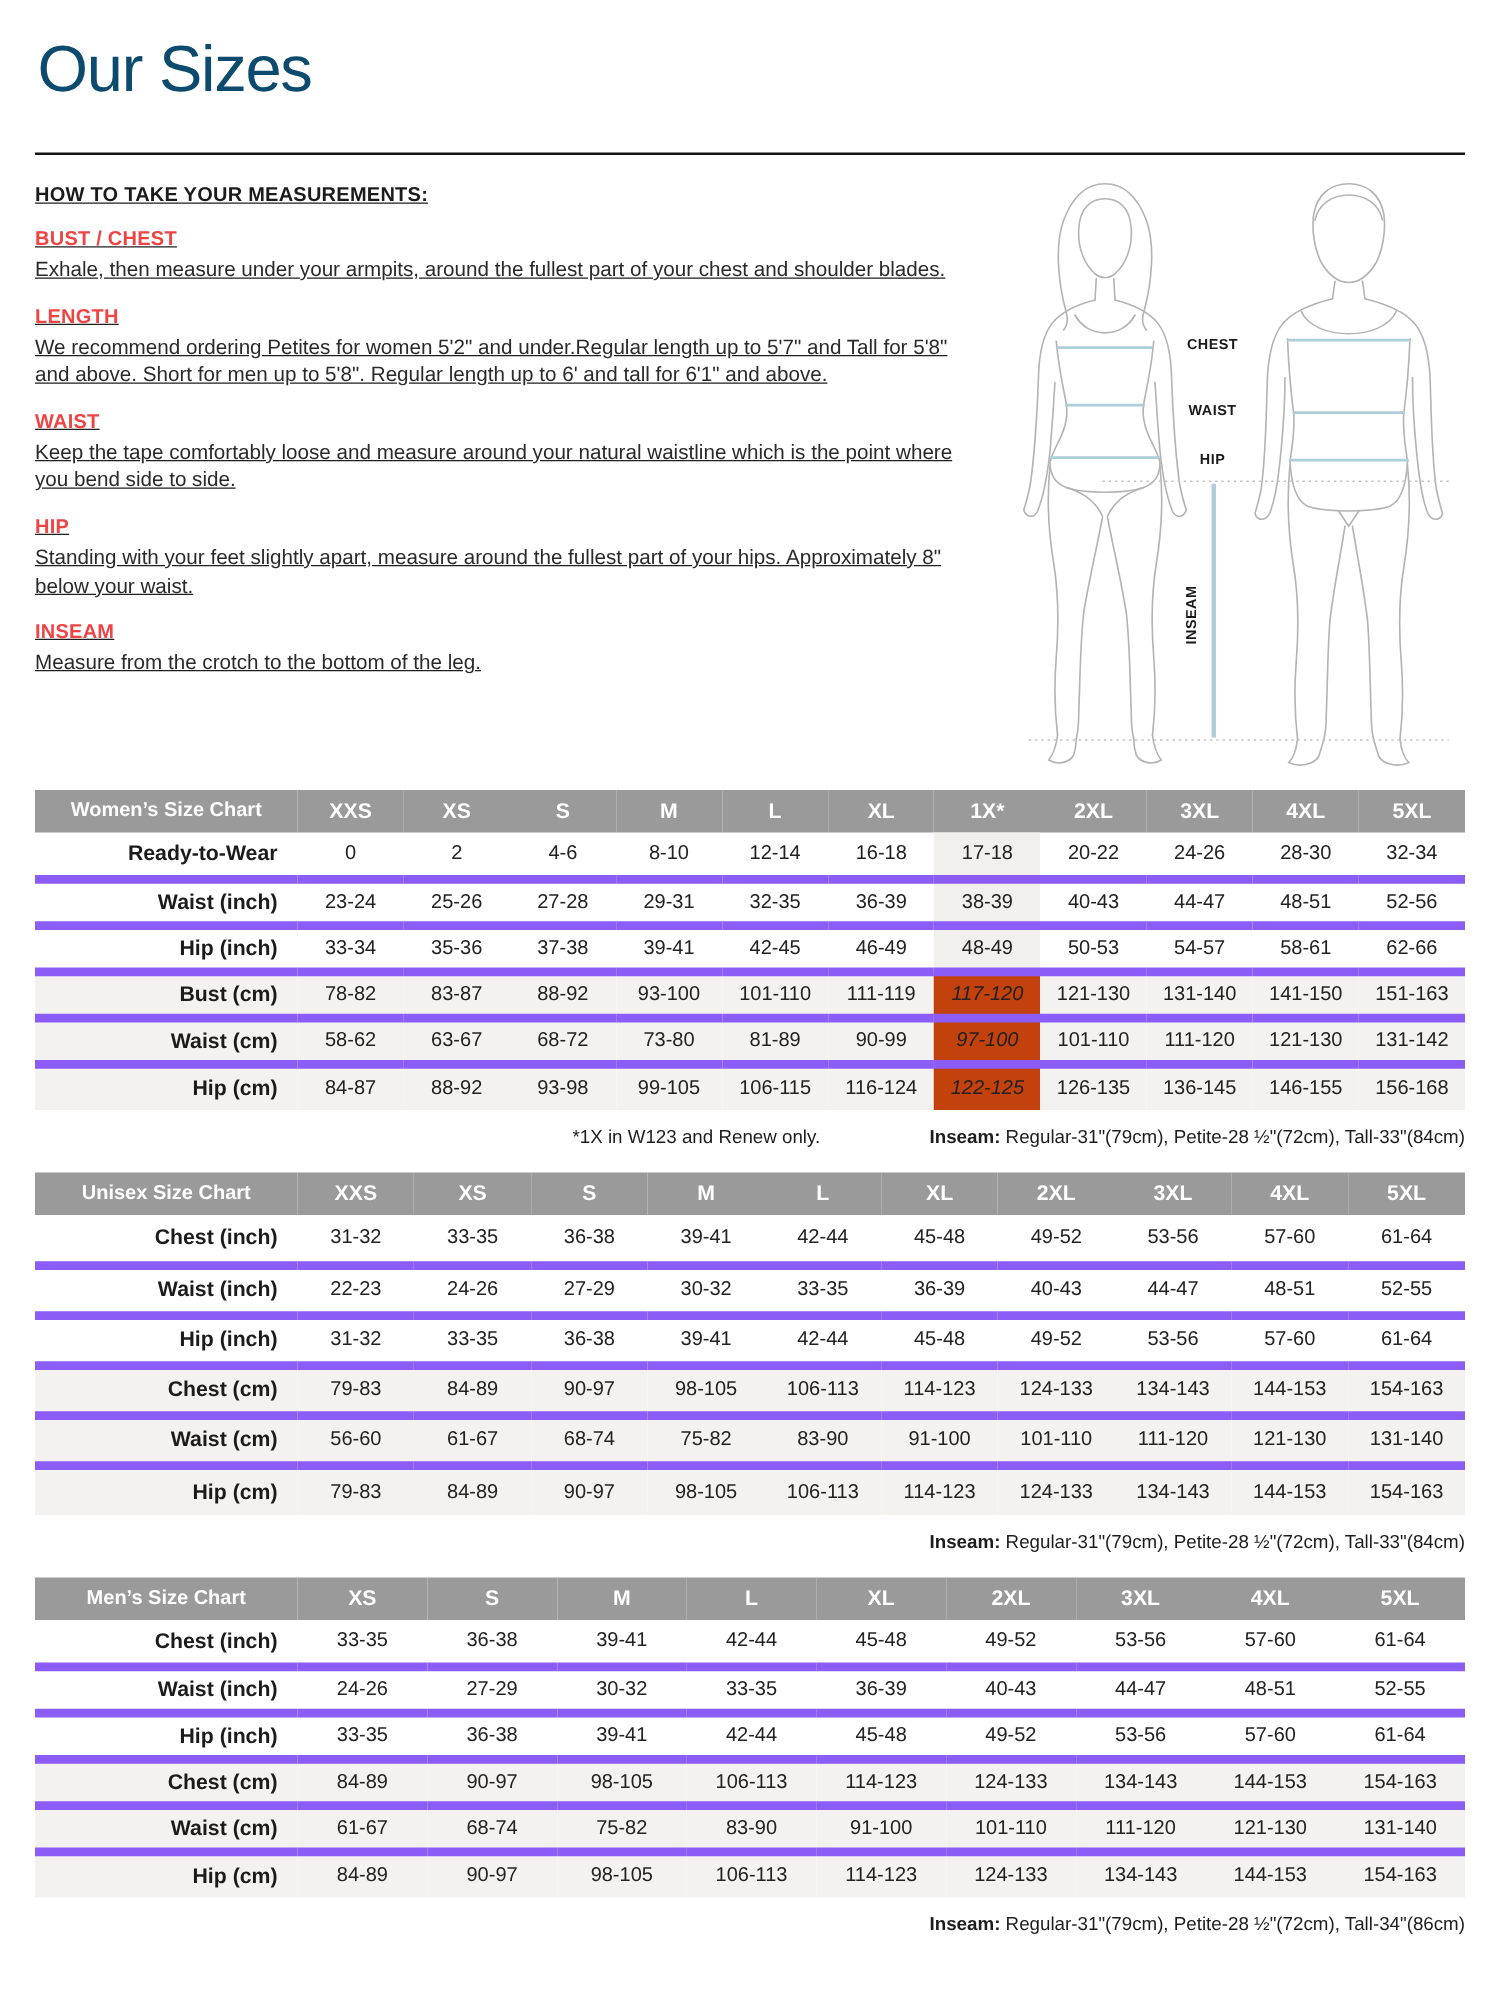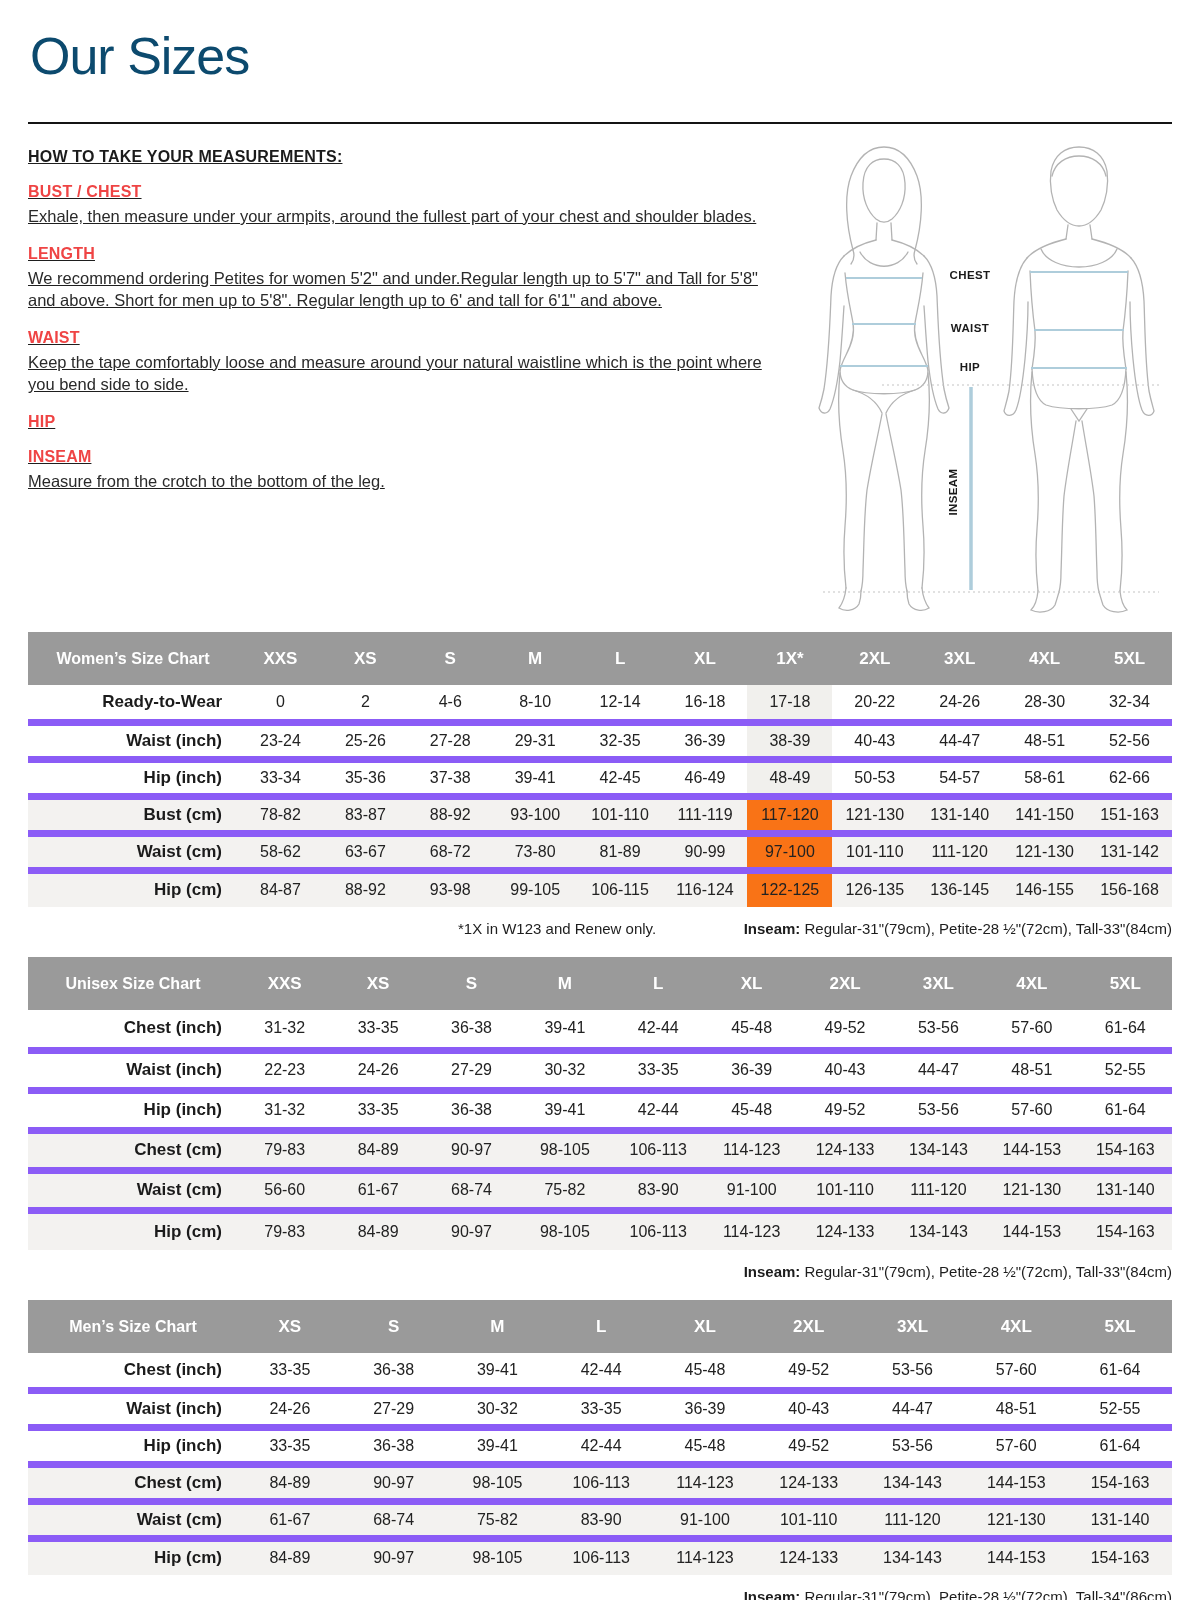--- a/index.html
+++ b/index.html
@@ -28,35 +28,35 @@
 
   .diagram { flex:1; display:flex; justify-content:flex-end; margin-top:-8px; }
   .diagram svg text { font-family:"Liberation Sans", sans-serif; font-weight:700; fill:#1a1a1a; letter-spacing:.4px; }
 
   
   .table-wrap { margin-top:10px; }
   table.size-table { width:1144px; border-collapse:collapse; table-layout:fixed; }
   table.size-table th:first-child { width:210px; }
   table.size-table thead th {
     background:#9a9a9a; color:#ffffff; font-size:17px; font-weight:700;
-    height:53px; text-align:center; padding:0;
+    height:34px; text-align:center; padding:0;
   }
   table.size-table thead th.tlabel { font-size:16px; font-weight:600; }
   table.size-table tbody tr { border-bottom:7px solid #8b5cf6; }
   table.size-table tbody tr:last-child { border-bottom:none;margin-top:12px; }
   table.size-table tbody th.rowlabel {
     text-align:right; padding-right:16px; font-size:17px; font-weight:700; color:#1b1b1b;
   }
   table.size-table tbody td { text-align:center; font-size:16px; color:#222222; padding:0; }
   #table-0 tbody tr { height:37px; }
   #table-1 tbody tr { height:40px; }
   #table-2 tbody tr { height:37px; }
   tr.shaded th, tr.shaded td { background:#f3f2f0; }
   td.hl { background:#f1f0ed; }
-  tr.shaded td.hl { background:#f97316; }
+  tr.shaded td.hl { background:#c2410c;font-style:italic; }
 
   
   .footnote-row {
     width:1144px; display:flex; align-items:flex-start;
     font-size:15px; color:#1d1d1d; margin:13px 0 20px 0;
   }
   .fn-left { margin-left:430px; }
   .fn-right { margin-left:auto; }
   .fn-right b { font-weight:700; }
 </style>
@@ -79,20 +79,21 @@
       <div class="instr-block">
         <h3>LENGTH</h3>
         <p>We recommend ordering Petites for women 5'2" and under.Regular length up to 5'7" and Tall for 5'8" and above. Short for men up to 5'8". Regular length up to 6' and tall for 6'1" and above.</p>
       </div>
       <div class="instr-block">
         <h3>WAIST</h3>
         <p>Keep the tape comfortably loose and measure around your natural waistline which is the point where you bend side to side.</p>
       </div>
       <div class="instr-block">
         <h3>HIP</h3>
+        <p>Standing with your feet slightly apart, measure around the fullest part of your hips. Approximately 8" below your waist.</p>
       </div>
       <div class="instr-block">
         <h3>INSEAM</h3>
         <p>Measure from the crotch to the bottom of the leg.</p>
       </div>
     </div>
 
     <div class="diagram">
       <svg width="385" height="482" viewBox="0 0 385 482">
         <g fill="none" stroke="#b3b3b3" stroke-width="1.3" stroke-linecap="round">

